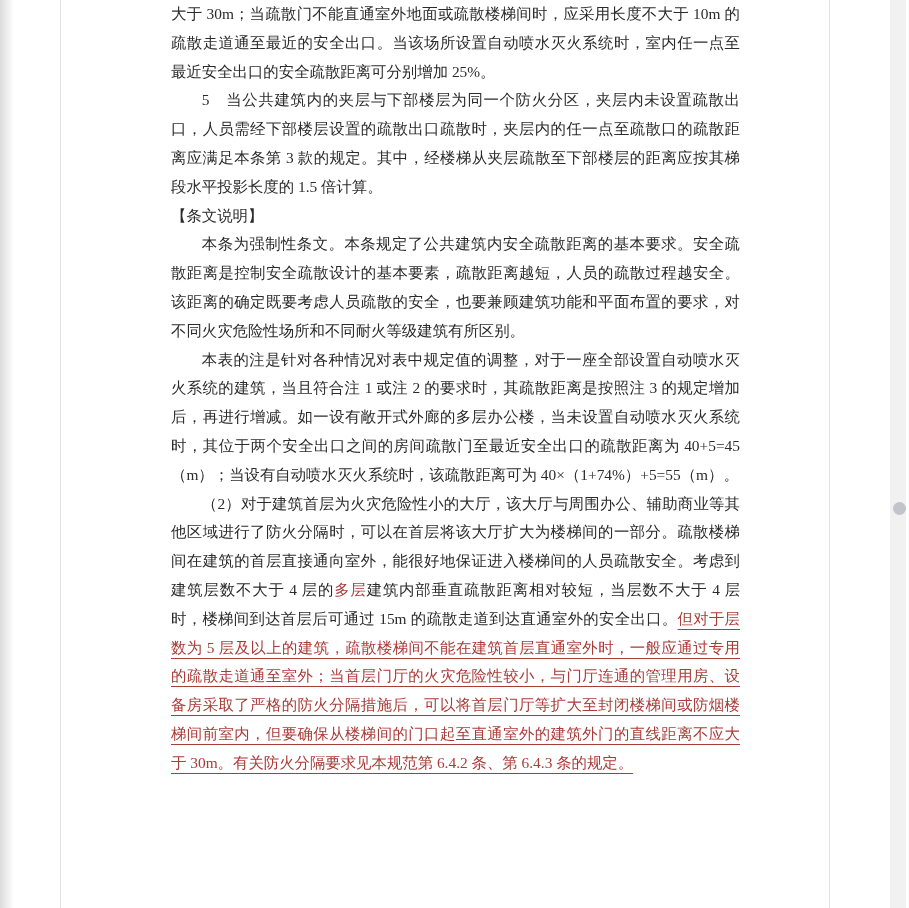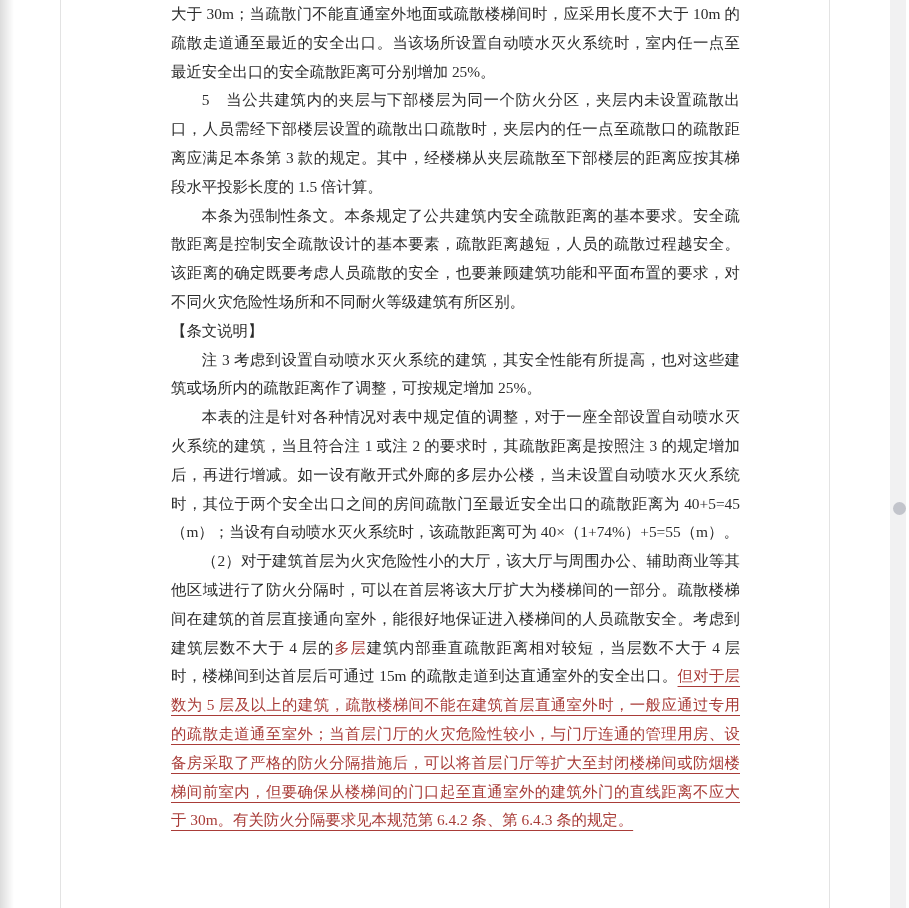--- a/index.html
+++ b/index.html
@@ -55,22 +55,21 @@
 </style>
 </head>
 <body>
 
 <div class="left-shadow"></div>
 
 <div class="document-page">
   <div class="document-text">
       <div class="para"><span class="seg-normal">大于 30m；当疏散门不能直通室外地面或疏散楼梯间时，应采用长度不大于 10m 的疏散走道通至最近的安全出口。当该场所设置自动喷水灭火系统时，室内任一点至最近安全出口的安全疏散距离可分别增加 25%。</span></div>
       <div class="para indent"><span class="seg-normal">5　当公共建筑内的夹层与下部楼层为同一个防火分区，夹层内未设置疏散出口，人员需经下部楼层设置的疏散出口疏散时，夹层内的任一点至疏散口的疏散距离应满足本条第 3 款的规定。其中，经楼梯从夹层疏散至下部楼层的距离应按其梯段水平投影长度的 1.5 倍计算。</span></div>
+      <div class="para"><span class="seg-normal">【条文说明】</span></div>
       <div class="para indent"><span class="seg-normal">本条为强制性条文。本条规定了公共建筑内安全疏散距离的基本要求。安全疏散距离是控制安全疏散设计的基本要素，疏散距离越短，人员的疏散过程越安全。该距离的确定既要考虑人员疏散的安全，也要兼顾建筑功能和平面布置的要求，对不同火灾危险性场所和不同耐火等级建筑有所区别。</span></div>
-      <div class="para"><span class="seg-normal">【条文说明】</span></div>
-      <div class="para indent"><span class="seg-normal">注 3 考虑到设置自动喷水灭火系统的建筑，其安全性能有所提高，也对这些建筑或场所内的疏散距离作了调整，可按规定增加 25%。</span></div>
       <div class="para indent"><span class="seg-normal">本表的注是针对各种情况对表中规定值的调整，对于一座全部设置自动喷水灭火系统的建筑，当且符合注 1 或注 2 的要求时，其疏散距离是按照注 3 的规定增加后，再进行增减。如一设有敞开式外廊的多层办公楼，当未设置自动喷水灭火系统时，其位于两个安全出口之间的房间疏散门至最近安全出口的疏散距离为 40+5=45（m）；当设有自动喷水灭火系统时，该疏散距离可为 40×（1+74%）+5=55（m）。</span></div>
       <div class="para indent"><span class="seg-normal">（2）对于建筑首层为火灾危险性小的大厅，该大厅与周围办公、辅助商业等其他区域进行了防火分隔时，可以在首层将该大厅扩大为楼梯间的一部分。疏散楼梯间在建筑的首层直接通向室外，能很好地保证进入楼梯间的人员疏散安全。考虑到建筑层数不大于 4 层的</span><span class="seg-red">多层</span><span class="seg-normal">建筑内部垂直疏散距离相对较短，当层数不大于 4 层时，楼梯间到达首层后可通过 15m 的疏散走道到达直通室外的安全出口。</span><span class="seg-red-underline">但对于层数为 5 层及以上的建筑，疏散楼梯间不能在建筑首层直通室外时，一般应通过专用的疏散走道通至室外；当首层门厅的火灾危险性较小，与门厅连通的管理用房、设备房采取了严格的防火分隔措施后，可以将首层门厅等扩大至封闭楼梯间或防烟楼梯间前室内，但要确保从楼梯间的门口起至直通室外的建筑外门的直线距离不应大于 30m。有关防火分隔要求见本规范第 6.4.2 条、第 6.4.3 条的规定。</span></div>
     </div>
 </div>
 
 <div class="scrollbar-track"></div>
 <div class="scrollbar-thumb"></div>
 
 </body></html>

